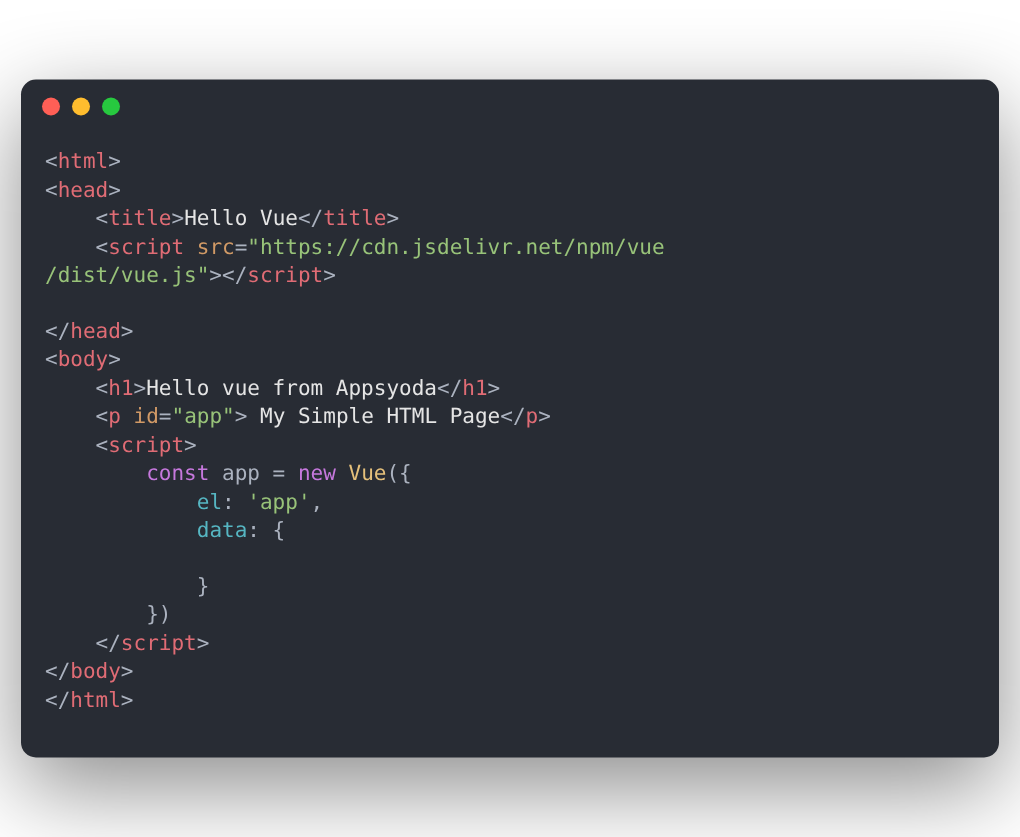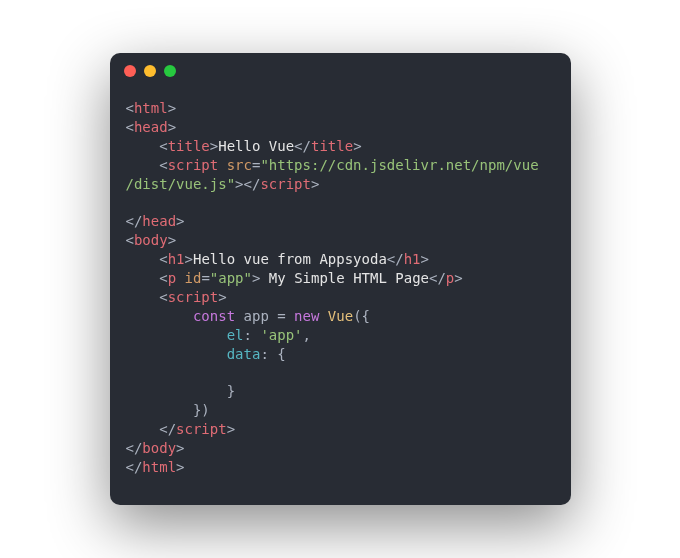--- a/index.html
+++ b/index.html
@@ -6,21 +6,21 @@
     margin: 0;
     padding: 0;
     background: #ffffff;
     font-family: ui-monospace, "SF Mono", Menlo, Monaco, Consolas, monospace;
     display: flex;
     align-items: center;
     justify-content: center;
     min-height: 558px;
   }
   .window {
-    width: 461px;
+    width: 652px;
     background: #282c34;
     border-radius: 10px;
     box-shadow: 0 20px 60px rgba(0,0,0,0.45);
     overflow: hidden;
   }
   .titlebar {
     height: 36px;
     display: flex;
     align-items: center;
     padding-left: 14px;

